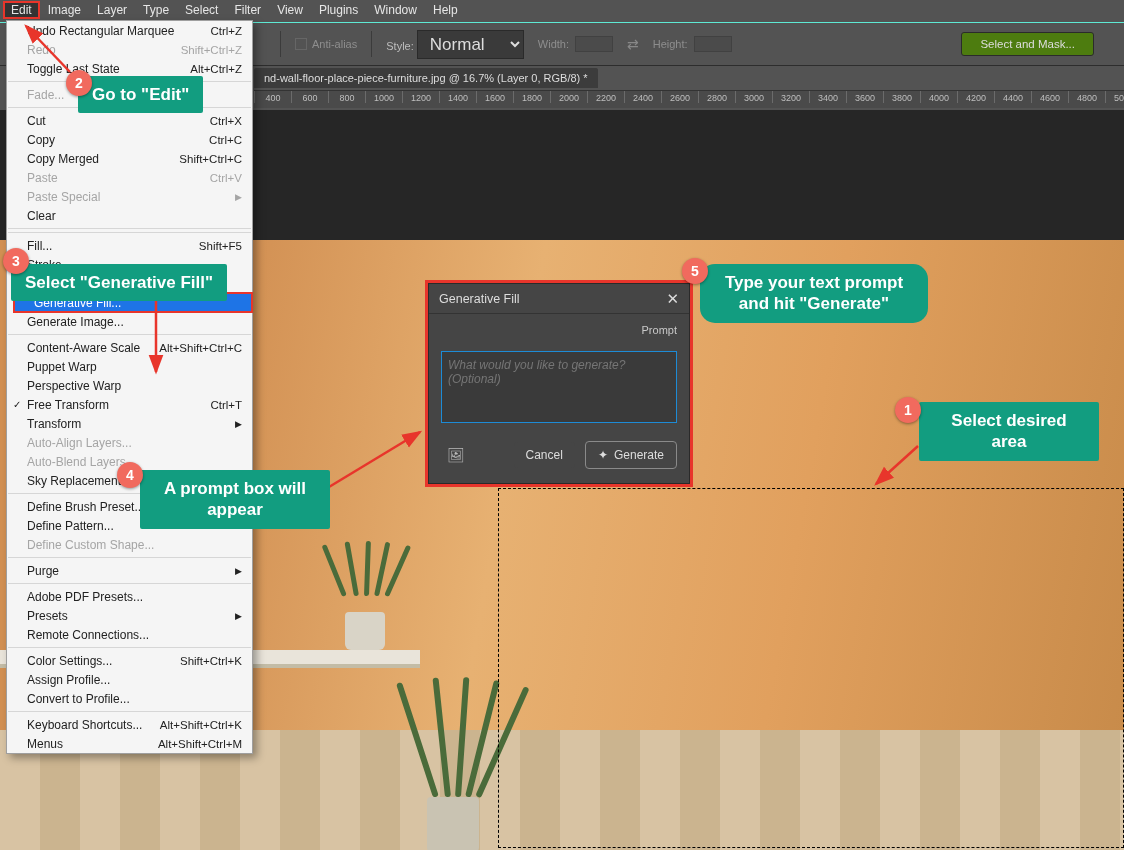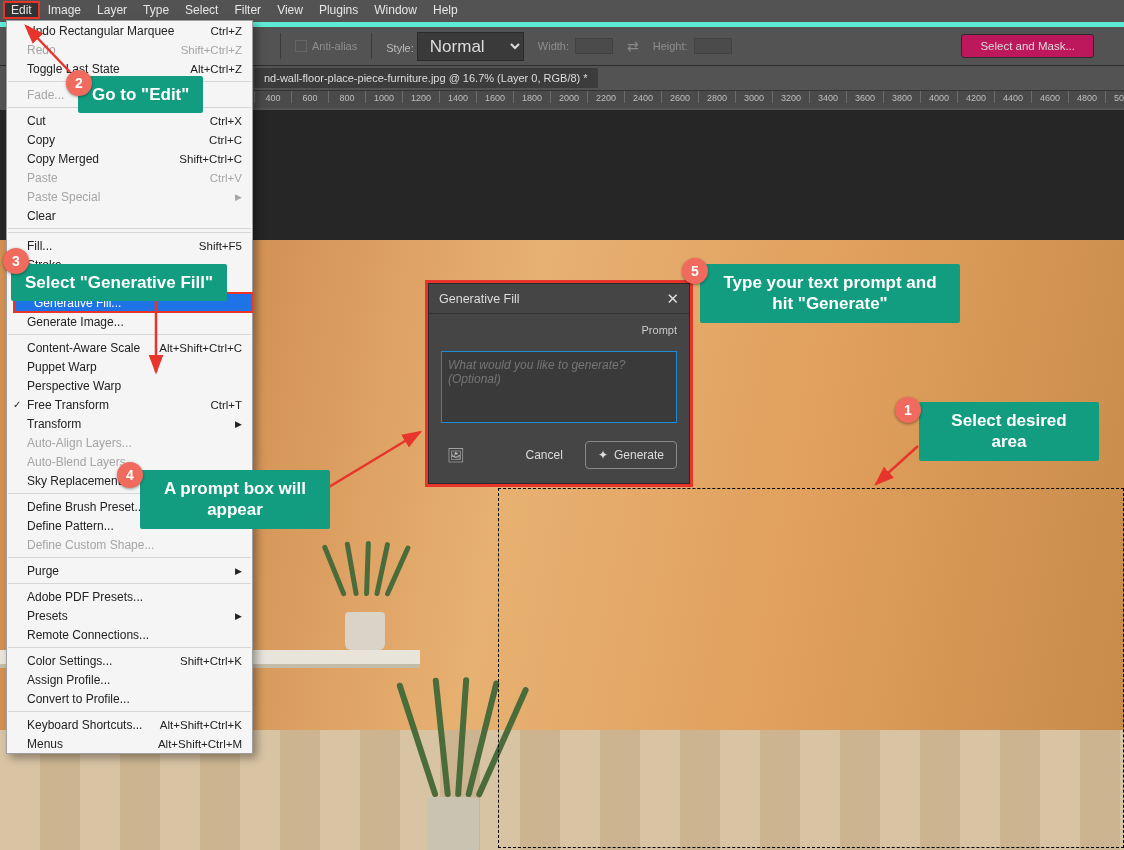--- a/index.html
+++ b/index.html
@@ -30,30 +30,30 @@
   .dark-top { position:absolute; left:0; top:110px; right:0; height:130px; background:#262626; }
 
   
   .menubar { position:absolute; left:0; top:0; right:0; height:20px; background:#535353;
              display:flex; align-items:center; color:#e6e6e6; font-size:12px; padding-left:3px; }
   .menubar .mitem { padding:2px 8px; cursor:default; }
   .menubar .mitem.active { background:#333; border:2px solid #e8352b; padding:0 6px; }
 
   
   .optbar { position:absolute; left:0; top:22px; right:0; height:44px; background:#535353;
-            border-top:5px solid #5eead4; border-bottom:1px solid #2d2d2d; display:flex;
+            border-top:1px solid #5eead4; border-bottom:1px solid #2d2d2d; display:flex;
             align-items:center; color:#bdbdbd; font-size:11px; gap:14px; padding-left:280px; }
   .optbar .sep { width:1px; height:26px; background:#3b3b3b; }
   .opt-check { display:flex; align-items:center; gap:5px; opacity:.55; }
   .opt-check .box { width:12px; height:12px; border:1px solid #777; }
   .opt-style select { background:#3a3a3a; color:#ddd; border:1px solid #2a2a2a; padding:3px 22px 3px 8px; font-size:17px; }
   .wh { display:flex; align-items:center; gap:6px; opacity:.55; }
   .wh .field { width:38px; height:16px; background:#454545; border:1px solid #333; }
   .swap { font-size:14px; opacity:.5; }
-  .maskbtn { margin-left:auto; margin-right:30px; background:#be185d; color:#ddd; border:1px solid #2b2b2b;
+  .maskbtn { margin-left:auto; margin-right:30px; background:#4d7c0f; color:#ddd; border:1px solid #2b2b2b;
              padding:5px 18px; border-radius:3px; font-size:11.5px; }
 
   
   .tabstrip { position:absolute; left:254px; top:66px; height:24px; display:flex; align-items:center;
               color:#ddd; font-size:11px; }
   .tabstrip .tab { background:#3c3c3c; padding:4px 10px; border-radius:2px 2px 0 0; }
 
   
   .ruler { position:absolute; left:254px; right:0; top:90px; height:18px; background:#4a4a4a;
            color:#bfbfbf; font-size:9px; display:flex; align-items:flex-start; overflow:hidden;
@@ -360,21 +360,21 @@
 <div class="badge" style="left:66px; top:70px;">2</div>
 <div class="callout" style="left:78px; top:76px;">Go to "Edit"</div>
 
 <div class="badge" style="left:3px; top:248px;">3</div>
 <div class="callout" style="left:11px; top:264px;">Select "Generative Fill"</div>
 
 <div class="badge" style="left:117px; top:462px;">4</div>
 <div class="callout" style="left:140px; top:470px; width:190px;">A prompt box will appear</div>
 
 <div class="badge" style="left:682px; top:258px;">5</div>
-<div class="callout" style="left:700px; top:264px; width:260px;">Type your text prompt and hit "Generate"</div>
+<div class="callout" style="left:700px; top:264px; width:228px;border-radius:15px;">Type your text prompt and hit "Generate"</div>
 
 <svg class="arrow-svg" style="left:0;top:0;" width="1124" height="850">
   <defs>
     <marker id="ah" markerWidth="10" markerHeight="10" refX="7" refY="3" orient="auto">
       <path d="M0,0 L8,3 L0,6 Z" fill="#e8352b"></path>
     </marker>
   </defs>
 
   <line x1="70" y1="72" x2="26" y2="26" stroke="#e8352b" stroke-width="2.5" marker-end="url(#ah)"></line>
 

